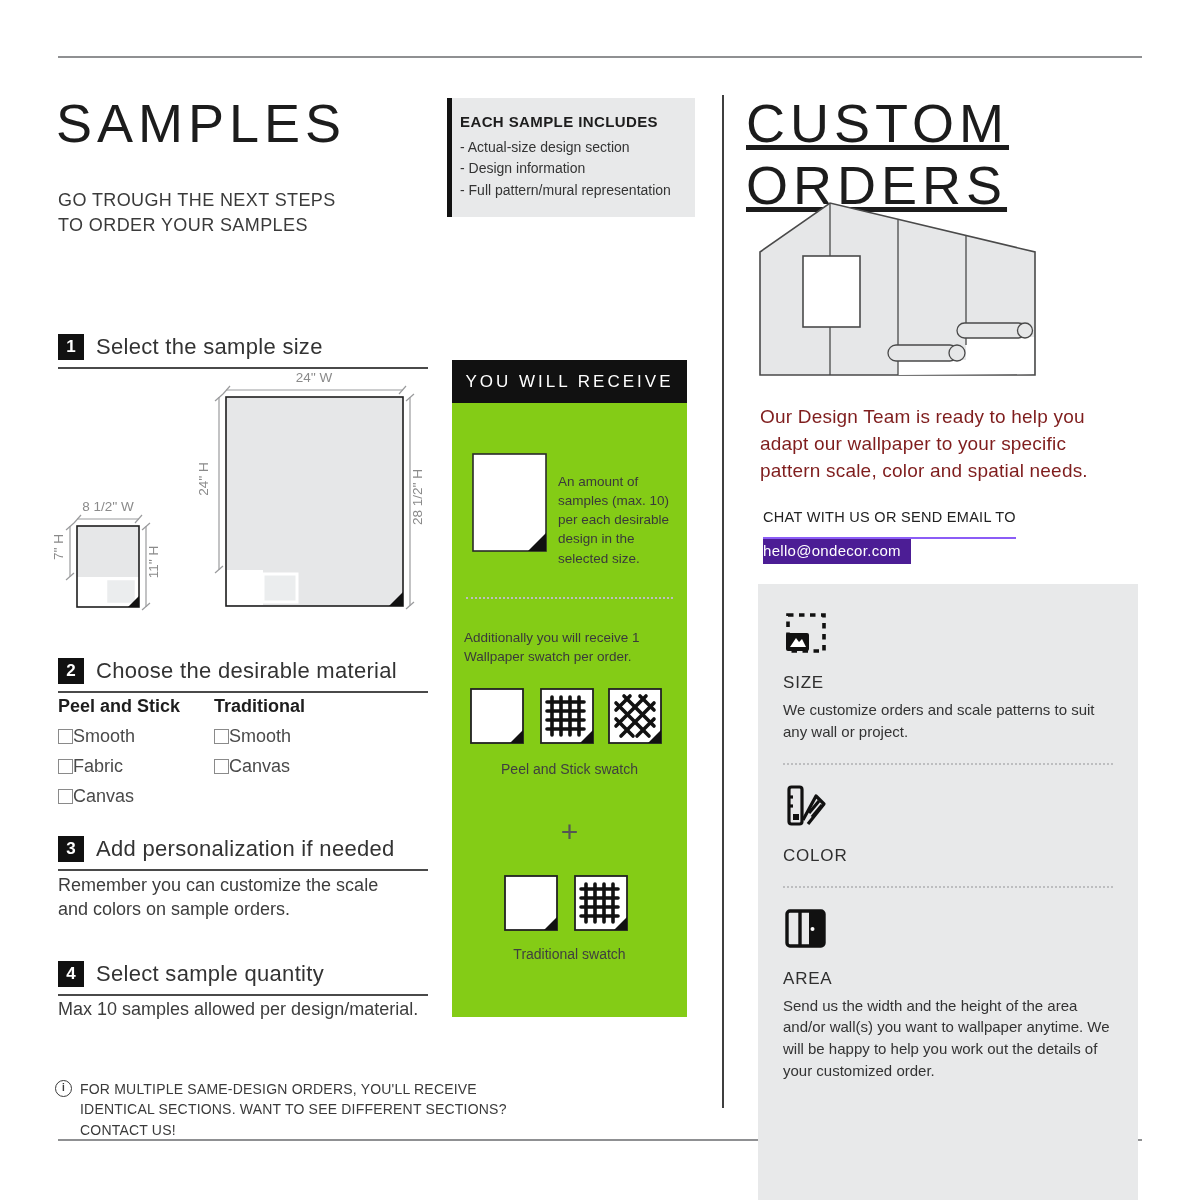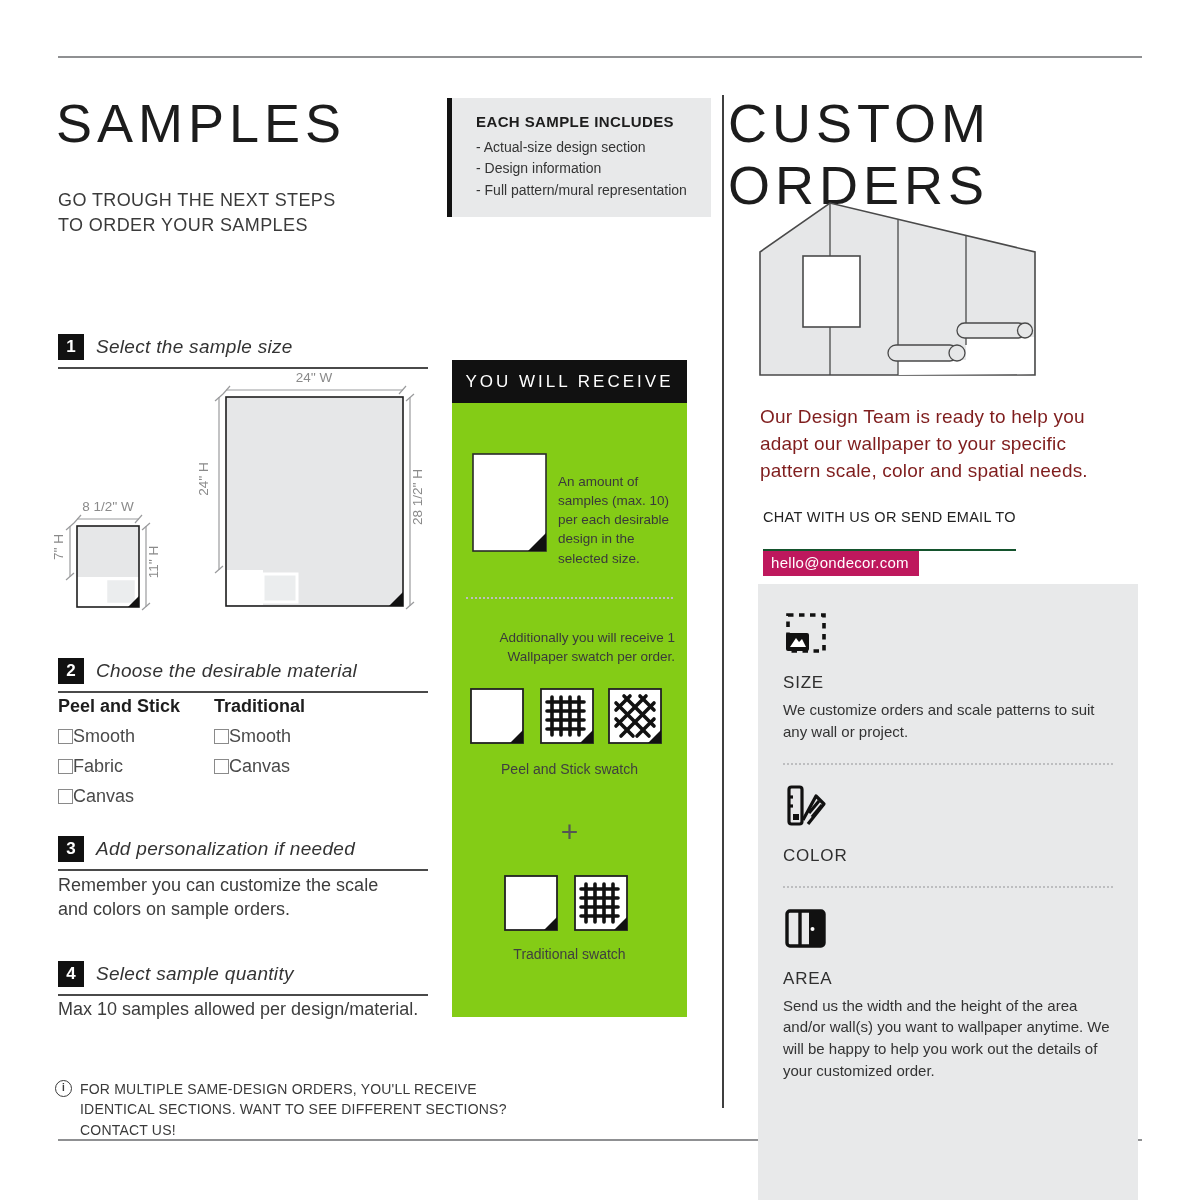--- a/index.html
+++ b/index.html
@@ -13,51 +13,51 @@
   .dotted{border-top:2px dotted #bdbec0;height:0;}
 
   
   .big-title{font-size:54px;letter-spacing:5px;color:#1c1c1c;font-weight:400;}
   .intro{font-size:18px;line-height:1.4;color:#3a3a3a;letter-spacing:.4px;}
 
   .step-header{display:flex;align-items:center;gap:12px;border-bottom:2px solid #4a4a4a;
     padding-bottom:7px;width:370px;}
   .step-num{width:26px;height:26px;background:#111;color:#fff;font-size:17px;font-weight:700;
     display:flex;align-items:center;justify-content:center;flex:0 0 26px;}
-  .step-title{font-size:19px;color:#333;letter-spacing:.3px;font-style:italic;}
+  .step-title{font-size:22px;color:#333;letter-spacing:.3px;}
   .step-body{font-size:18px;color:#3d3d3d;line-height:1.35;}
 
   .mat-title{font-size:18px;font-weight:700;color:#1d1d1d;}
   .opt{display:flex;align-items:center;margin-top:9px;font-size:18px;color:#4a4a4a;}
   .cbox{width:13px;height:13px;border:1.5px solid #8a8a8a;flex:0 0 13px;}
 
   .note{display:flex;gap:8px;font-size:14px;color:#3a3a3a;line-height:1.45;letter-spacing:.2px;}
   .info-circle{width:15px;height:15px;border:1.5px solid #3a3a3a;border-radius:50%;flex:0 0 15px;
     font-size:10px;font-weight:700;display:flex;align-items:center;justify-content:center;margin-top:1px;}
   .info-circle::before{content:"i";font-style:normal;}
 
   
-  .includes-box{background:#e8e9ea;border-left:5px solid #111;padding:15px 16px 18px 24px;width:219px;}
+  .includes-box{background:#e8e9ea;border-left:5px solid #111;padding:15px 16px 18px 8px;width:219px;}
   .includes-title{font-size:15px;font-weight:700;color:#1d1d1d;letter-spacing:.4px;margin-bottom:8px;}
   .inc-item{font-size:14px;color:#343434;line-height:1.32;padding-left:9px;text-indent:-9px;margin-top:3px;}
   .inc-item::before{content:"- ";}
 
   
   .panel{background:#84cc16;width:235px;height:657px;}
   .panel-header{background:#111;color:#fff;height:43px;display:flex;align-items:center;justify-content:center;
     font-size:17px;letter-spacing:3px;font-weight:400;}
   .small-text{font-size:13.5px;color:#3a3a3a;line-height:1.42;}
   .swatch-caption{font-size:14px;color:#3f3f3f;text-align:center;line-height:1.4;}
   .plus{font-size:30px;color:#555;font-weight:300;text-align:center;}
 
   
   .custom-intro{font-size:19px;color:#7f1d1d;line-height:1.42;letter-spacing:.2px;}
-  .chat-label{font-size:14.5px;color:#222;letter-spacing:.3px;border-bottom:2px solid #14532d;
-    padding-bottom:24px;display:inline-block;min-width:224px;}
-  .email-badge{display:inline-block;background:#be185d;color:#fff;font-size:15px;padding:3px 10px 5px 8px;letter-spacing:.3px;}
+  .chat-label{font-size:14.5px;color:#222;letter-spacing:.3px;border-bottom:2px solid #8b5cf6;
+    padding-bottom:12px;display:inline-block;min-width:224px;}
+  .email-badge{display:inline-block;background:#4c1d95;color:#fff;font-size:15px;padding:3px 10px 5px 0;letter-spacing:.3px;}
   .features-box{background:#e8e9ea;width:380px;height:665px;box-sizing:border-box;padding:26px 25px 0 25px;}
   .feat-title{font-size:17px;color:#2f2f2f;letter-spacing:.8px;margin-top:13px;}
   .feat-body{font-size:15px;color:#333;line-height:1.45;margin-top:6px;}
 
   svg text{font-family:"Liberation Sans",sans-serif;}
 </style>
 </head>
 <body>
 
 <div class="page">
@@ -186,21 +186,21 @@
     <div class="panel-header">YOU WILL RECEIVE</div>
 
     <svg class="abs" style="left:20px;top:93px;" width="75" height="99" viewBox="0 0 75 99">
       <rect x="1" y="1" width="73" height="97" fill="#ffffff" stroke="#2a2a2a" stroke-width="1.6"></rect>
       <polygon points="74,98 74,80 56,98" fill="#111"></polygon>
     </svg>
     <div class="abs small-text" style="left:106px;top:112px;width:122px;">An amount of samples (max. 10) per each desirable design in the selected size.</div>
 
     <div class="abs dotted" style="left:14px;top:237px;width:207px;"></div>
 
-    <div class="abs small-text" style="left:12px;top:268px;width:211px;text-align:right;">Additionally you will receive 1 Wallpaper swatch per order.</div>
+    <div class="abs small-text" style="left:12px;top:268px;width:211px;text-align:left;">Additionally you will receive 1 Wallpaper swatch per order.</div>
 
     <svg class="abs" style="left:18px;top:328px;" width="54" height="56" viewBox="0 0 54 56">
       <rect x="1" y="1" width="52" height="54" fill="#fff" stroke="#222" stroke-width="1.8"></rect>
       <polygon points="53,55 53,42 40,55" fill="#111"></polygon>
     </svg>
     <svg class="abs" style="left:88px;top:328px;" width="54" height="56" viewBox="0 0 54 56">
       <rect x="1" y="1" width="52" height="54" fill="#fff" stroke="#222" stroke-width="1.8"></rect>
       <g stroke="#111" stroke-width="3.6" stroke-linecap="round">
         <line x1="12" y1="9" x2="12" y2="47"></line>
           <line x1="21" y1="9" x2="21" y2="47"></line>
@@ -245,21 +245,21 @@
         <line x1="7" y1="14" x2="44" y2="14"></line>
           <line x1="7" y1="23" x2="44" y2="23"></line>
           <line x1="7" y1="32" x2="44" y2="32"></line>
           <line x1="7" y1="41" x2="44" y2="41"></line>
       </g>
       <polygon points="53,55 53,42 40,55" fill="#111"></polygon>
     </svg>
     <div class="abs swatch-caption" style="left:12px;top:585px;width:211px;">Traditional swatch</div>
   </div>
 
-  <div class="abs big-title" style="left:728px;top:92px;">CUSTOM ORDERS</div>
+  <div class="abs big-title" style="left:746px;top:92px;text-decoration:underline;">CUSTOM ORDERS</div>
 
   <svg class="abs" style="left:758px;top:193px;" width="285" height="186" viewBox="0 0 285 186">
     <polygon points="2,182 2,59 72,10 277,59 277,182" fill="#e6e7e8" stroke="#4a4a4a" stroke-width="1.6"></polygon>
     <polygon points="140,182 140,167 208,167 208,144 276,144 276,181" fill="#ffffff"></polygon>
     <g stroke="#4a4a4a" stroke-width="1.3">
       <line x1="72" y1="10" x2="72" y2="182"></line>
       <line x1="140" y1="27" x2="140" y2="182"></line>
       <line x1="208" y1="43" x2="208" y2="152"></line>
     </g>
     <rect x="45" y="63" width="57" height="71" fill="#ffffff" stroke="#4a4a4a" stroke-width="1.6"></rect>

